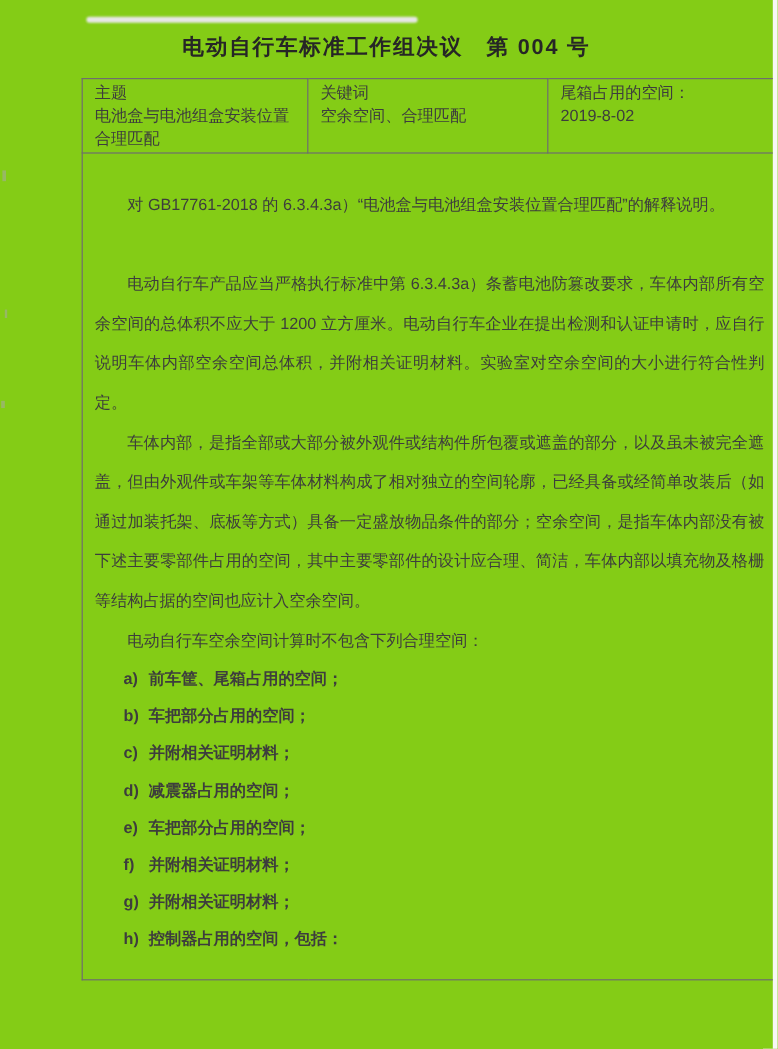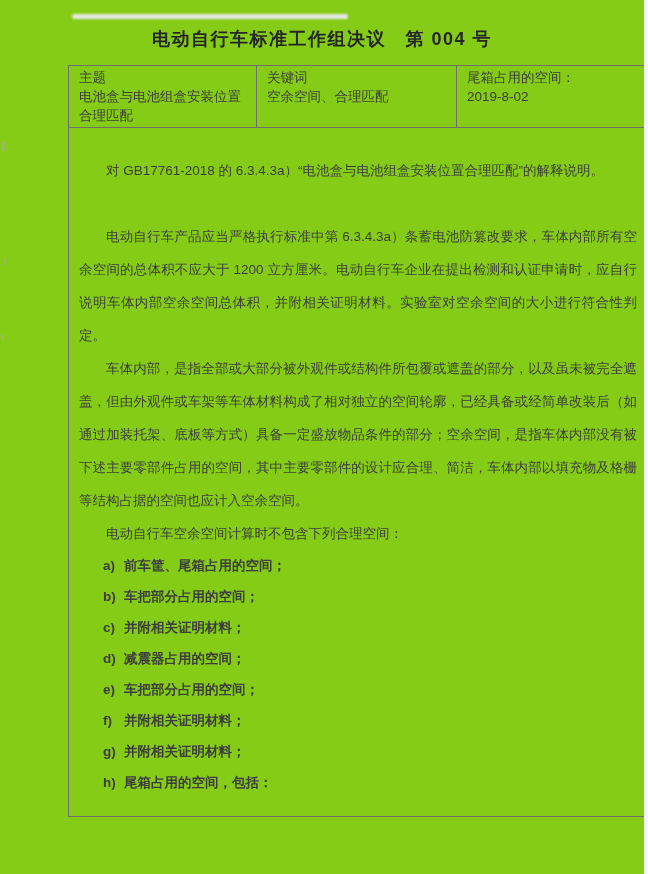--- a/index.html
+++ b/index.html
@@ -114,19 +114,19 @@
           <p class="para">车体内部，是指全部或大部分被外观件或结构件所包覆或遮盖的部分，以及虽未被完全遮盖，但由外观件或车架等车体材料构成了相对独立的空间轮廓，已经具备或经简单改装后（如通过加装托架、底板等方式）具备一定盛放物品条件的部分；空余空间，是指车体内部没有被下述主要零部件占用的空间，其中主要零部件的设计应合理、简洁，车体内部以填充物及格栅等结构占据的空间也应计入空余空间。</p>
           <p class="para">电动自行车空余空间计算时不包含下列合理空间：</p>
           <div class="list">
             <div class="li"><span class="marker">a)</span><span class="li-text">前车筐、尾箱占用的空间；</span></div>
             <div class="li"><span class="marker">b)</span><span class="li-text">车把部分占用的空间；</span></div>
             <div class="li"><span class="marker">c)</span><span class="li-text">并附相关证明材料；</span></div>
             <div class="li"><span class="marker">d)</span><span class="li-text">减震器占用的空间；</span></div>
             <div class="li"><span class="marker">e)</span><span class="li-text">车把部分占用的空间；</span></div>
             <div class="li"><span class="marker">f)</span><span class="li-text">并附相关证明材料；</span></div>
             <div class="li"><span class="marker">g)</span><span class="li-text">并附相关证明材料；</span></div>
-            <div class="li"><span class="marker">h)</span><span class="li-text">尾箱占用的空间，包括：</span></div>
+            <div class="li"><span class="marker">h)</span><span class="li-text">控制器占用的空间，包括：</span></div>
           </div>
         </td>
       </tr>
     </tbody>
   </table>
 </div>
 
 </body></html>

